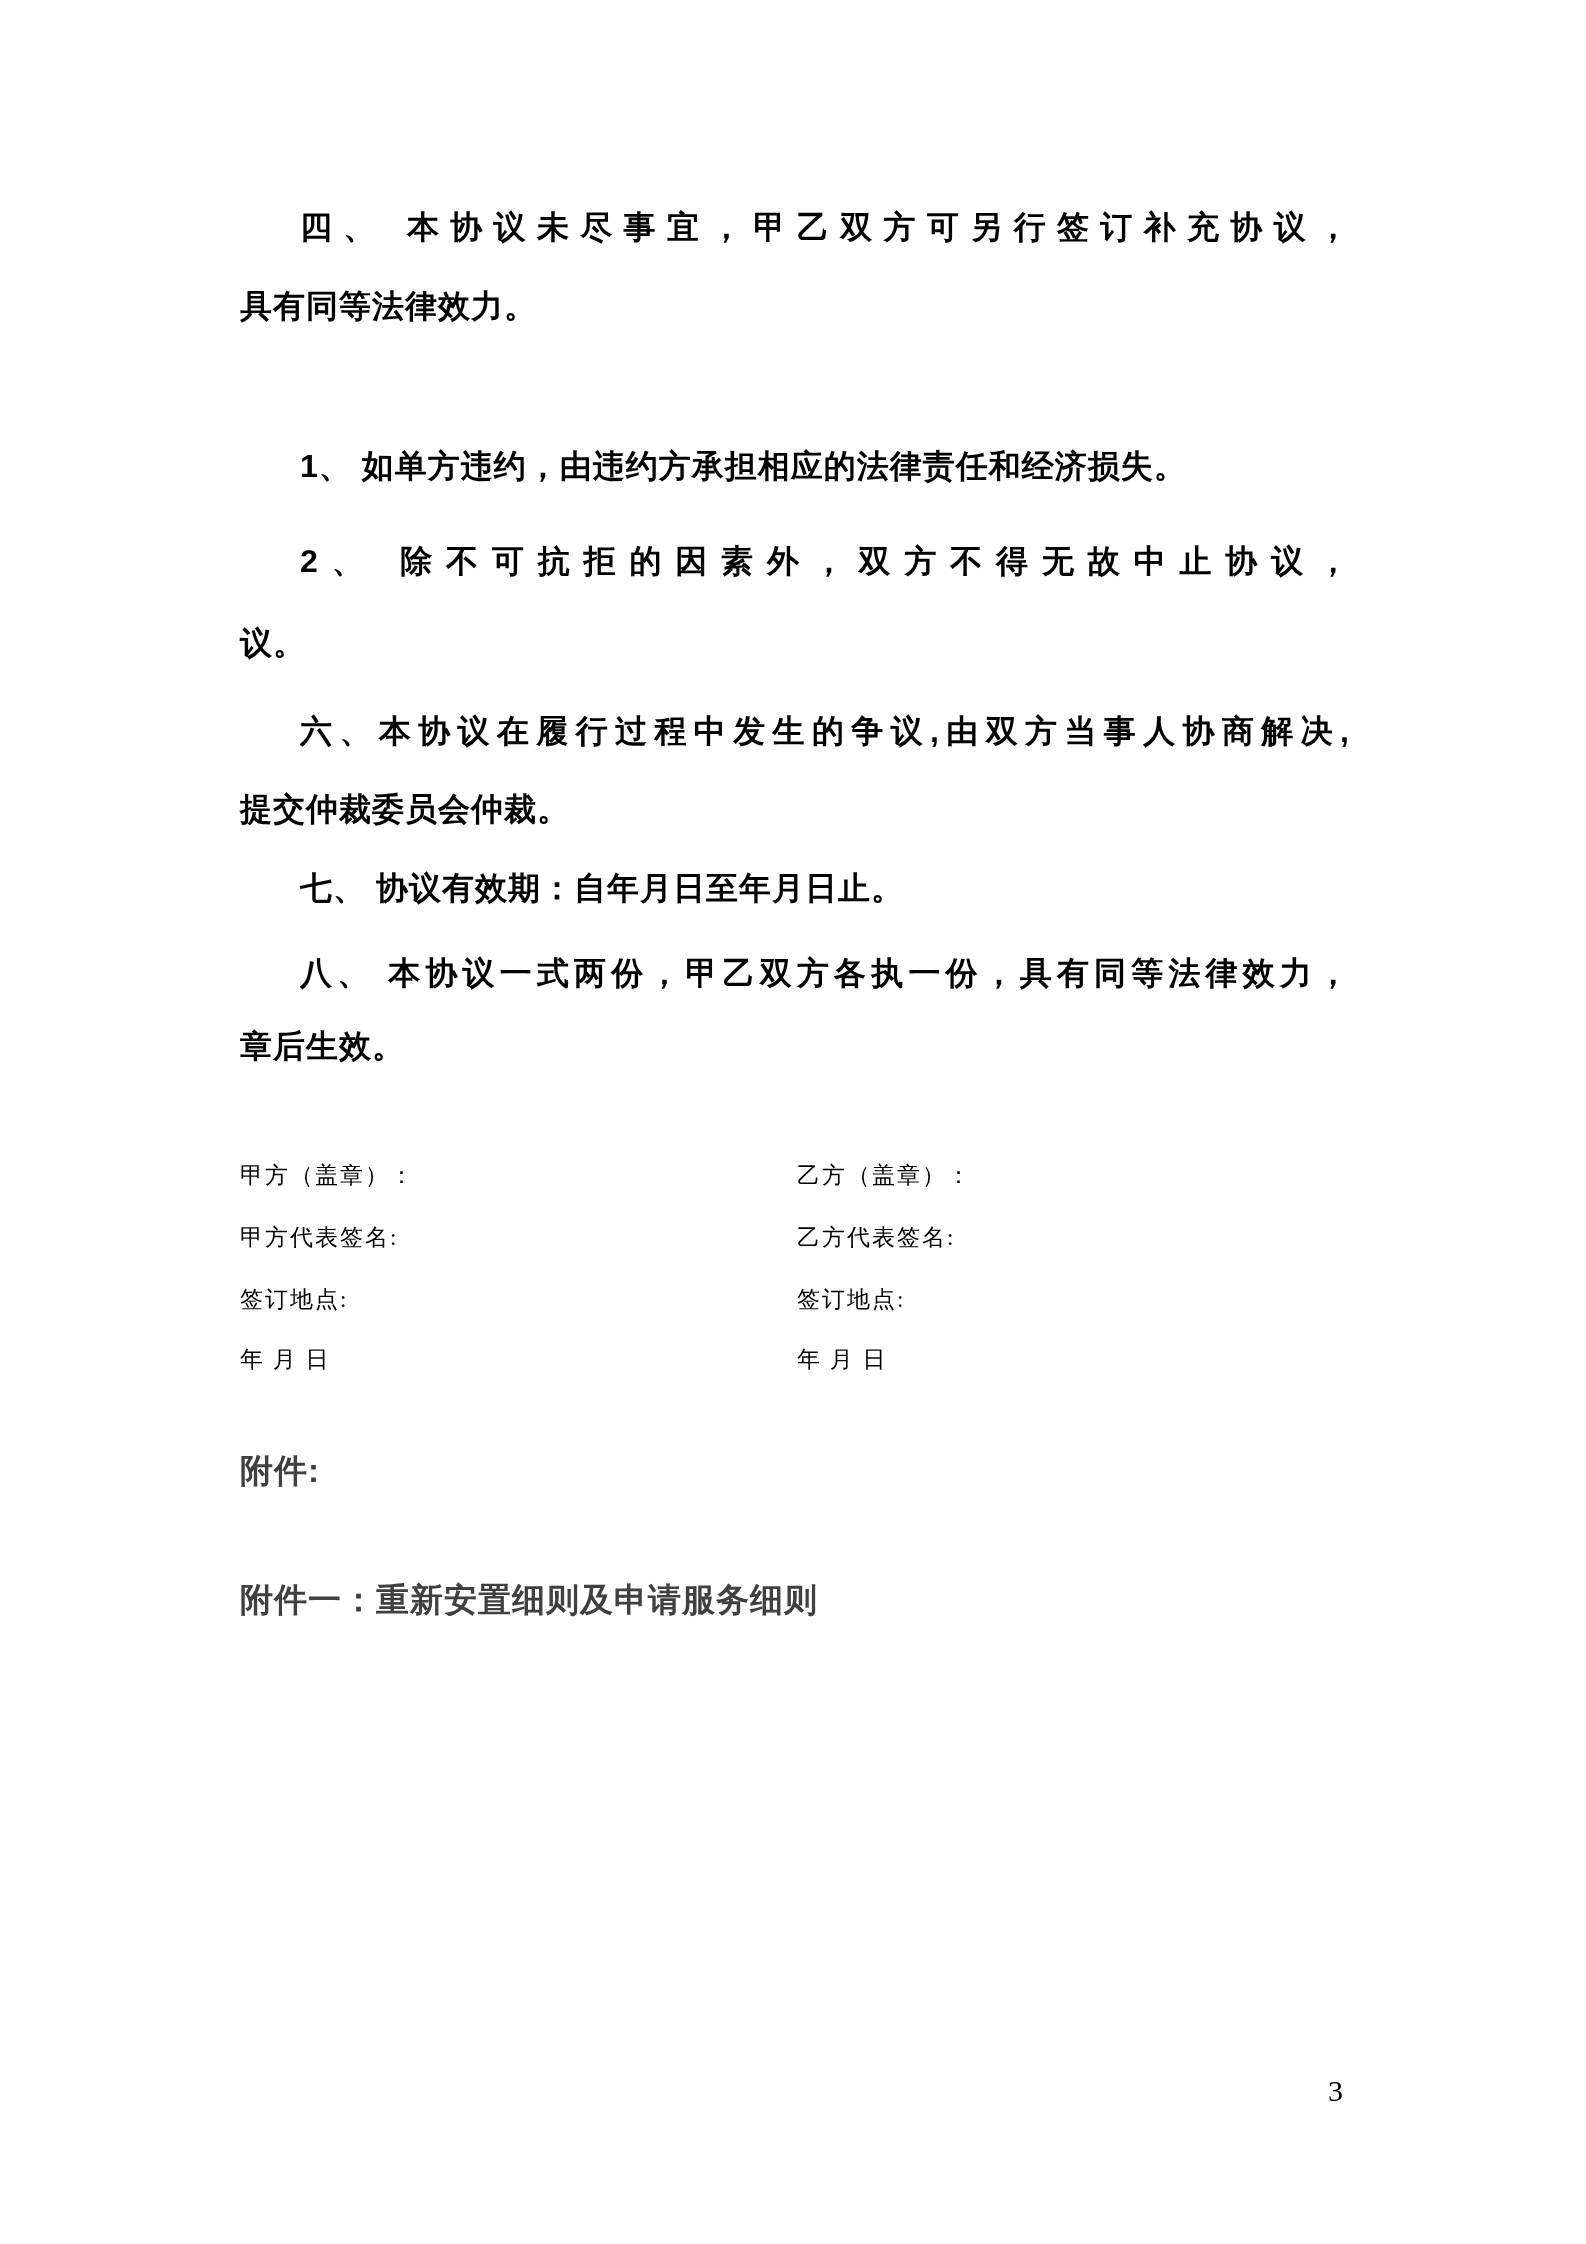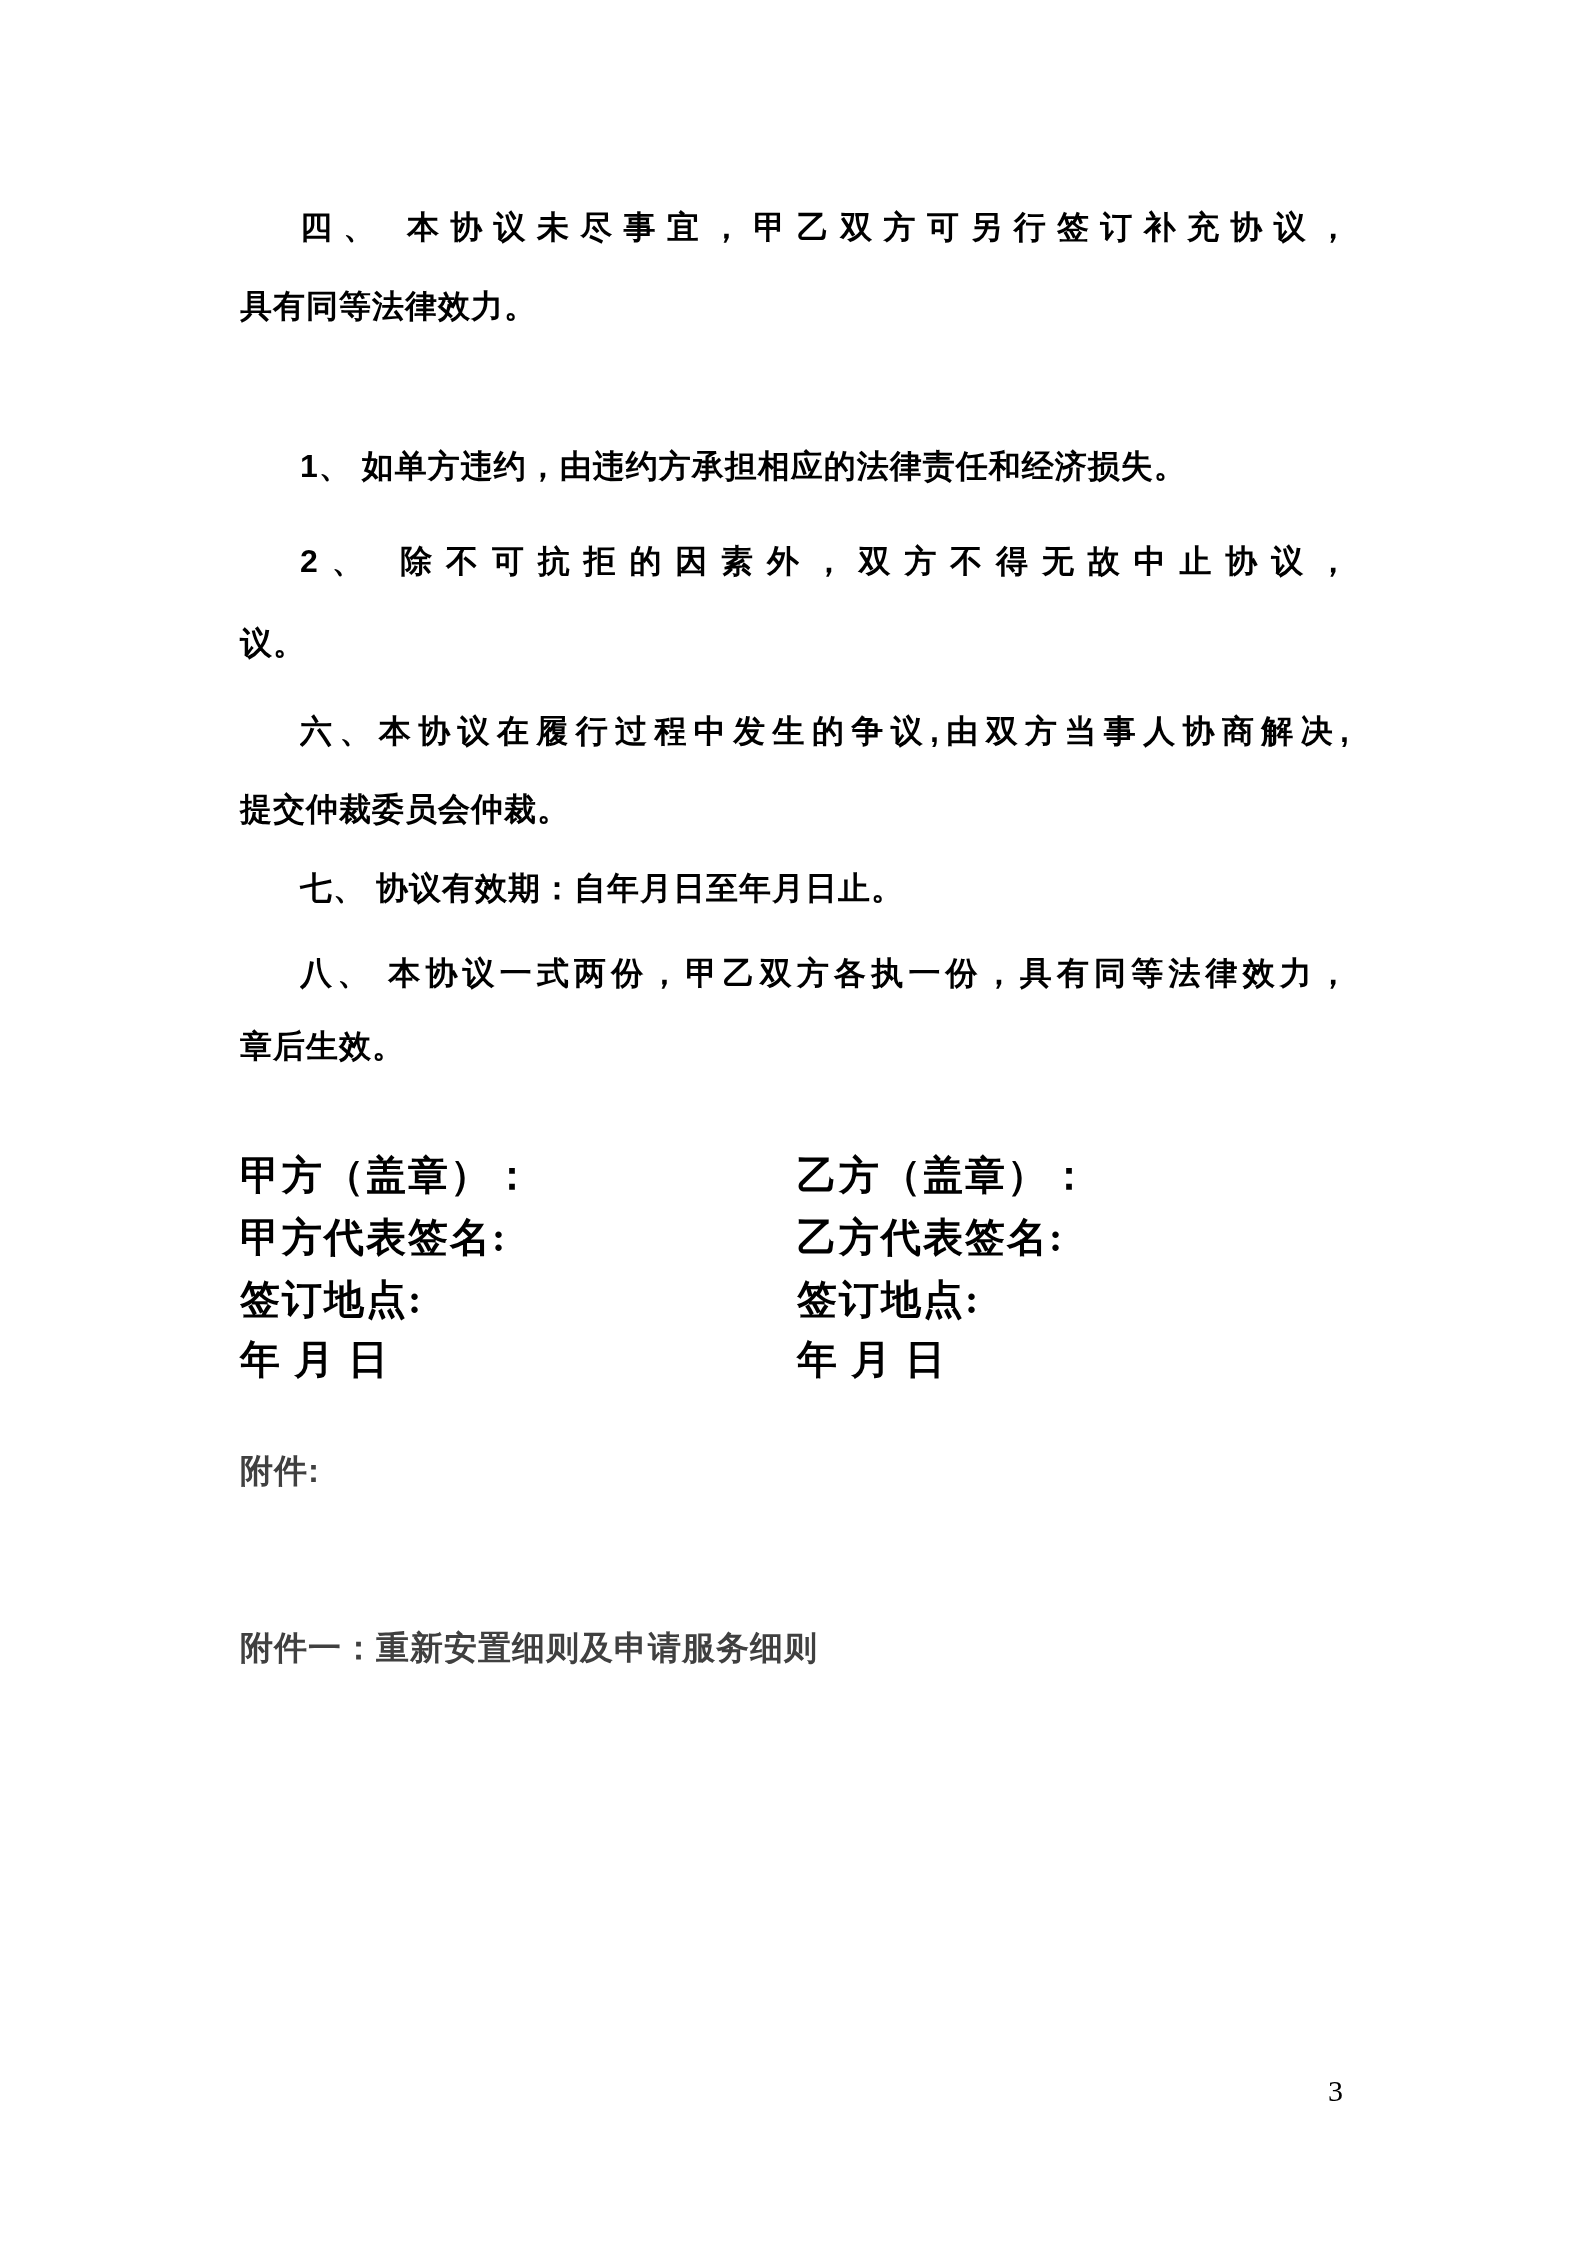--- a/index.html
+++ b/index.html
@@ -36,22 +36,22 @@
     text-align-last: justify;
     white-space: normal;
     word-break: keep-all;
     overflow: hidden;
     height: 40px;
   }
   
   .sig {
     position: absolute;
     font-family: "Liberation Serif", serif;
-    font-weight: bold;
-    font-size: 40px;
+    font-weight: normal;
+    font-size: 23px;
     line-height: 38px;
     color: #000000;
     letter-spacing: 2px;
     white-space: nowrap;
   }
   .col-a { left: 240px; }
   .col-b { left: 797px; }
   
   .att {
     position: absolute;
@@ -83,21 +83,21 @@
   .l7  { top: 712px; }
   .l8  { top: 790px; }
   .l9  { top: 869px; }
   .l10 { top: 954px; }
   .l11 { top: 1027px; }
   .r1  { top: 1157px; }
   .r2  { top: 1219px; }
   .r3  { top: 1281px; }
   .r4  { top: 1341px; }
   .a1  { top: 1452px; }
-  .a2  { top: 1581px; margin-top: 48px; }
+  .a2  { top: 1581px; }
 </style>
 </head>
 <body>
 
 <div id="page">
 
   <div class="bline indent jfull l1">四、 本协议未尽事宜，甲乙双方可另行签订补充协议，补充协议与本合同</div>
   <div class="bline l2">具有同等法律效力。</div>
 
   <div class="bline indent l4">1、 如单方违约，由违约方承担相应的法律责任和经济损失。</div>

